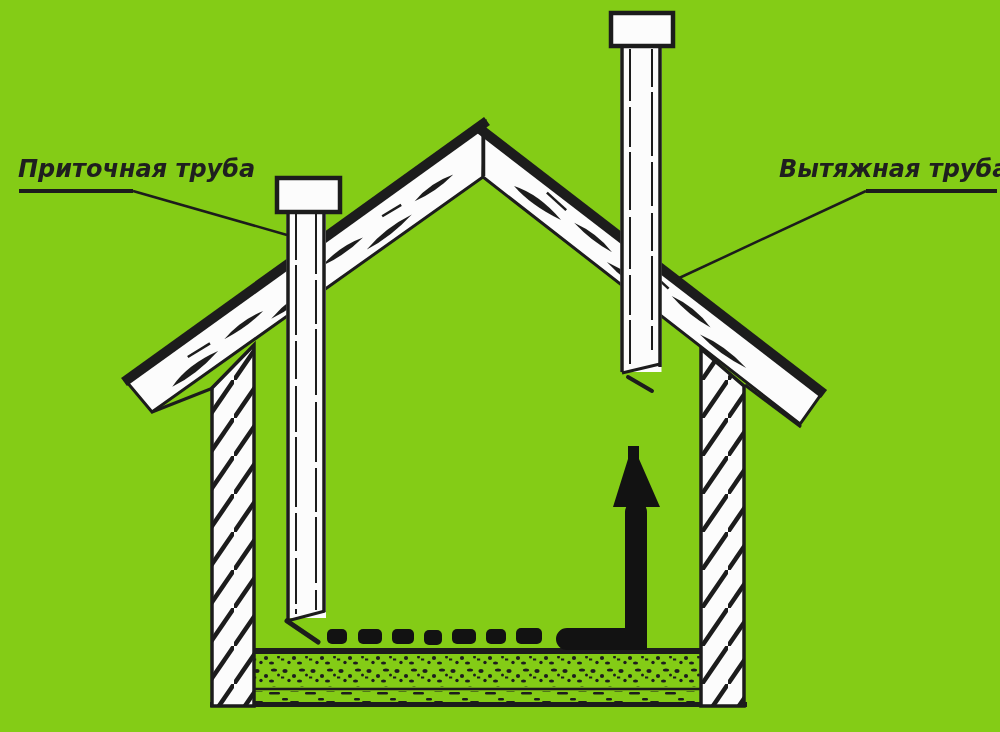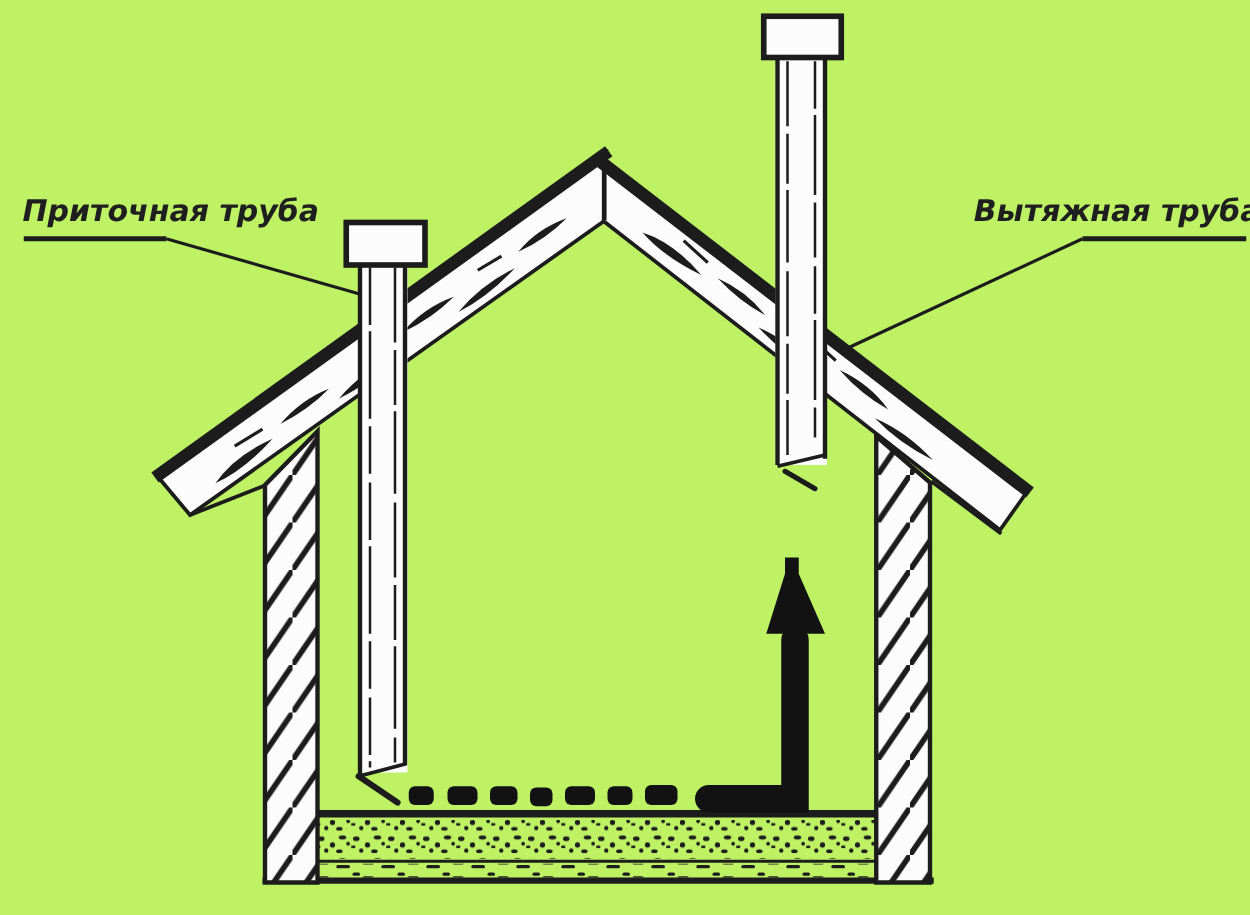--- a/index.html
+++ b/index.html
@@ -1,19 +1,19 @@
 <!DOCTYPE html>
 <html><head>
 <meta charset="utf-8">
 <style>
   html,body{margin:0;padding:0;background:#ffffff;}
   .stage{
     position:relative;
     width:1000px;height:732px;
-    background:#bef264;
+    background:#84cc16;
     overflow:hidden;
     font-family:"DejaVu Sans","Liberation Sans",sans-serif;
   }
   svg{display:block;width:1000px;height:732px;}
   .ink{stroke:#1c1c1c;}
   .fillink{fill:#1c1c1c;}
   .shape{fill:#fcfcfc;}
   .label{
     font-family:"DejaVu Sans","Liberation Sans",sans-serif;
     font-size:24px;

